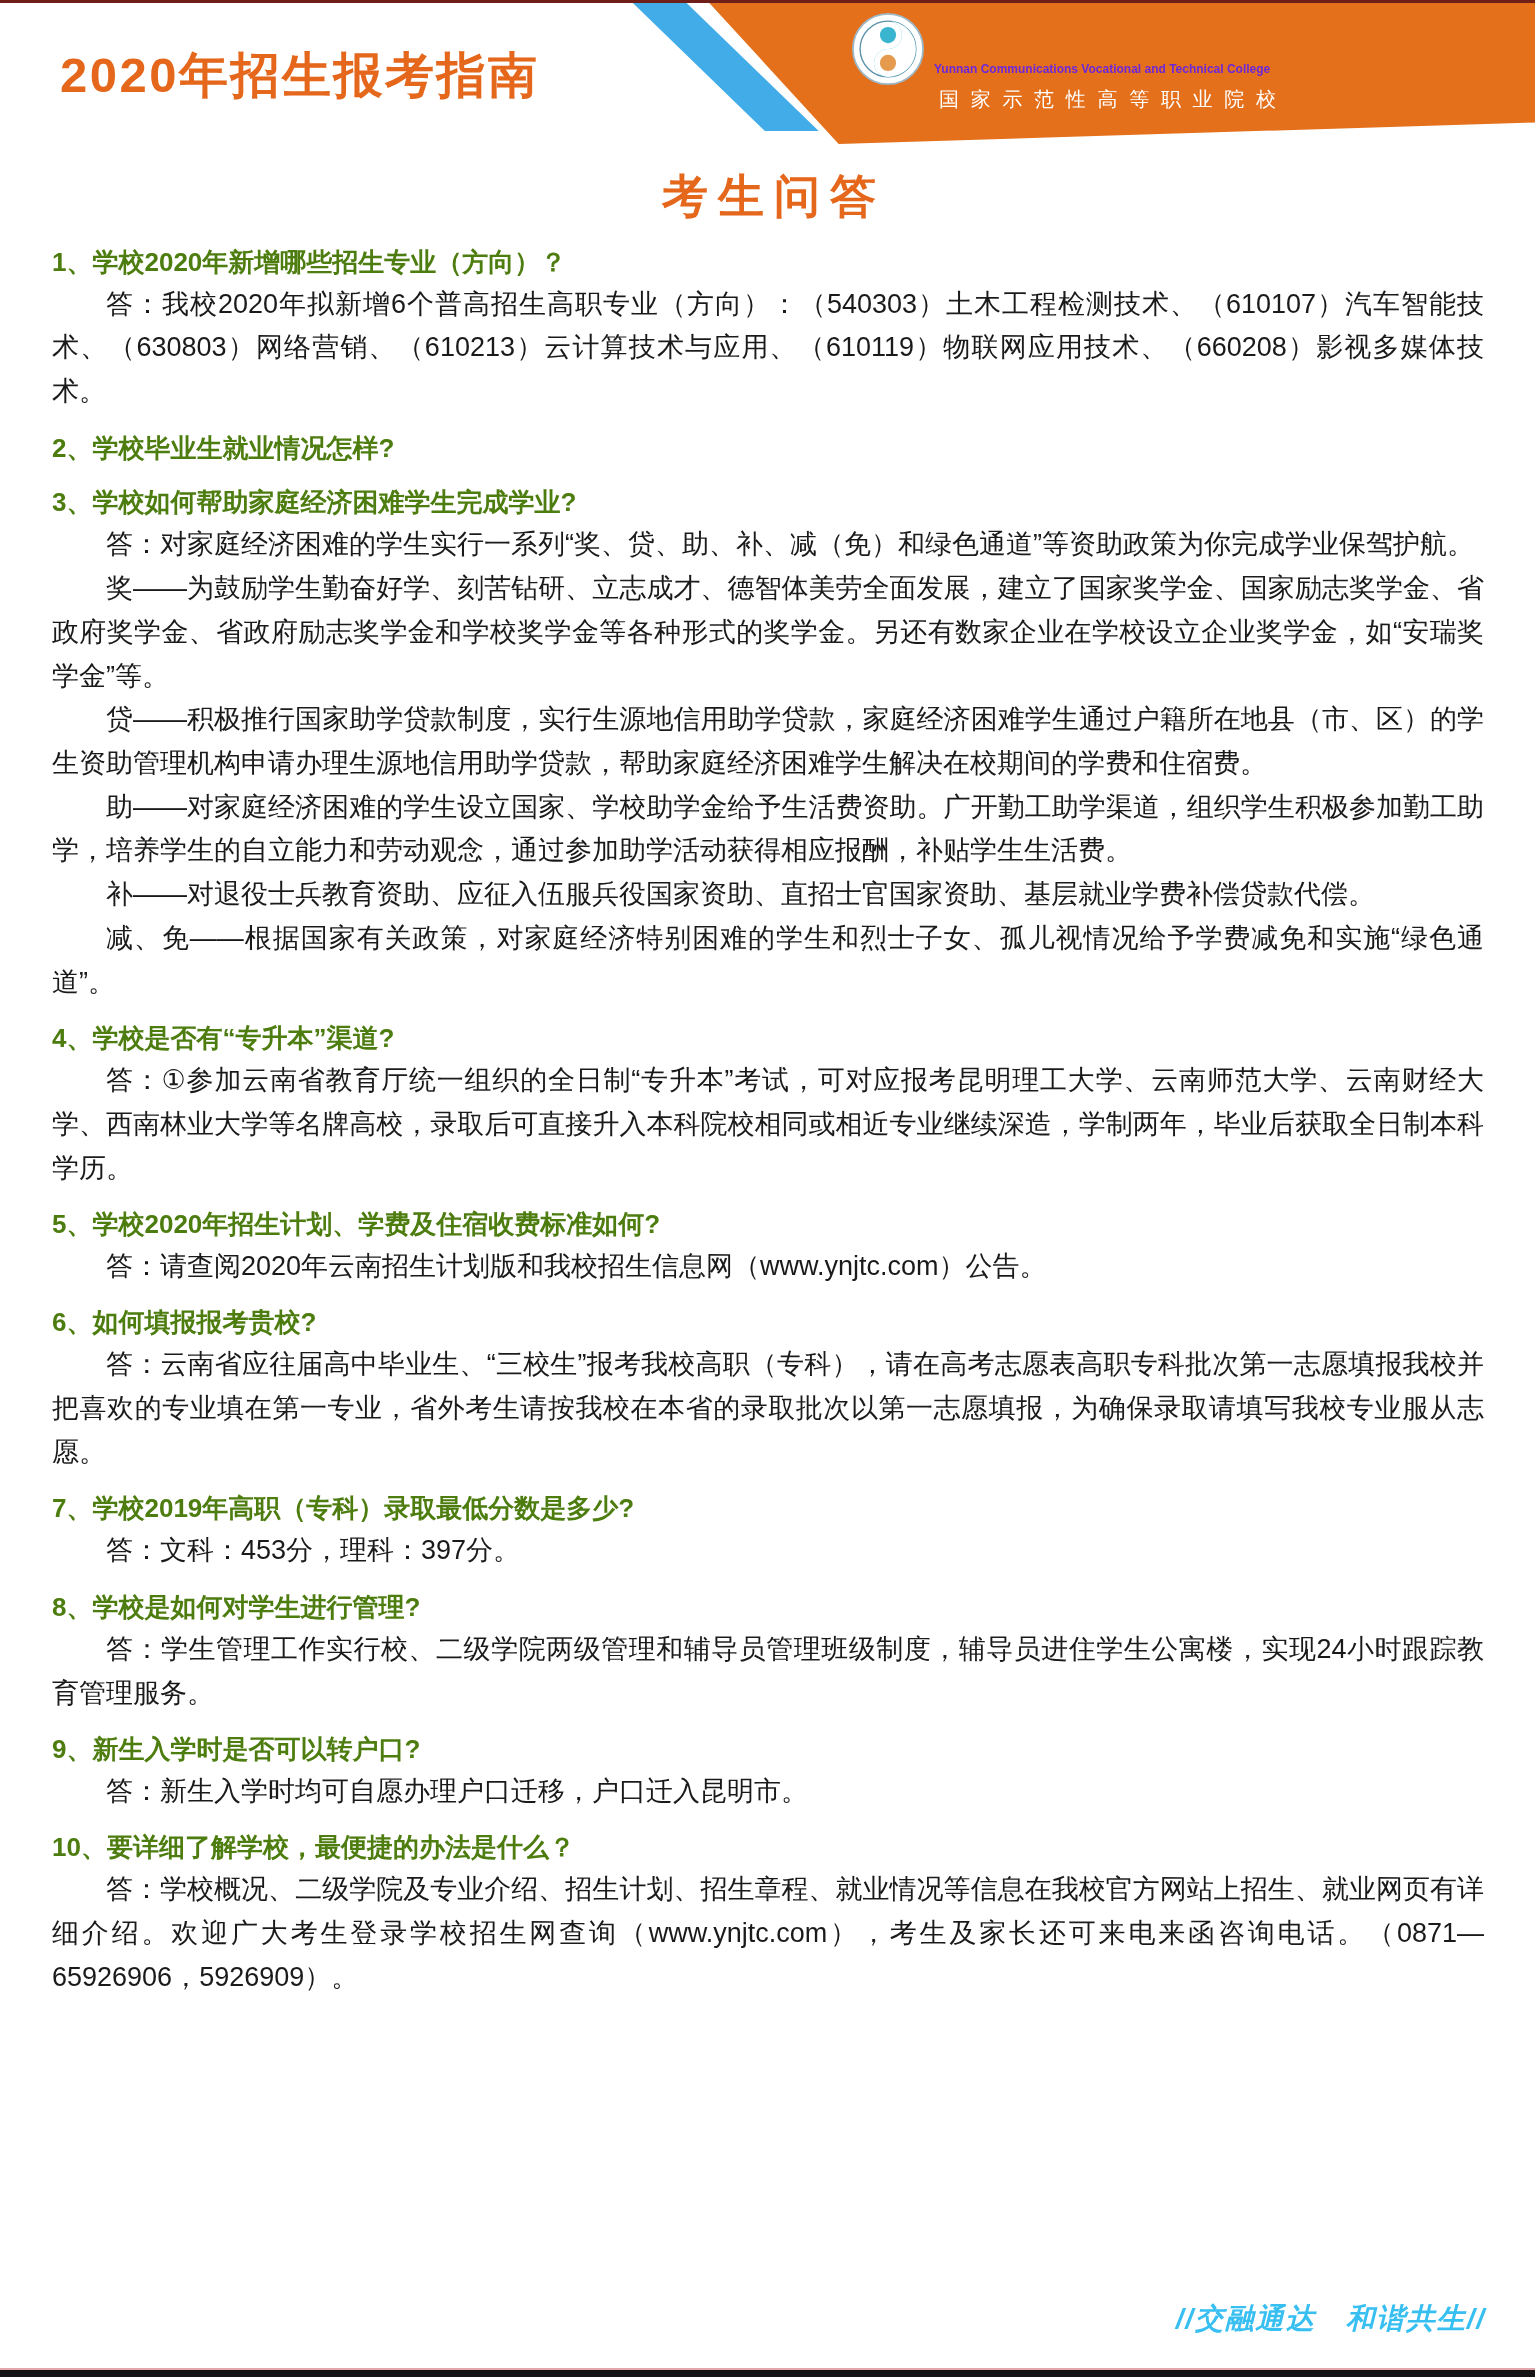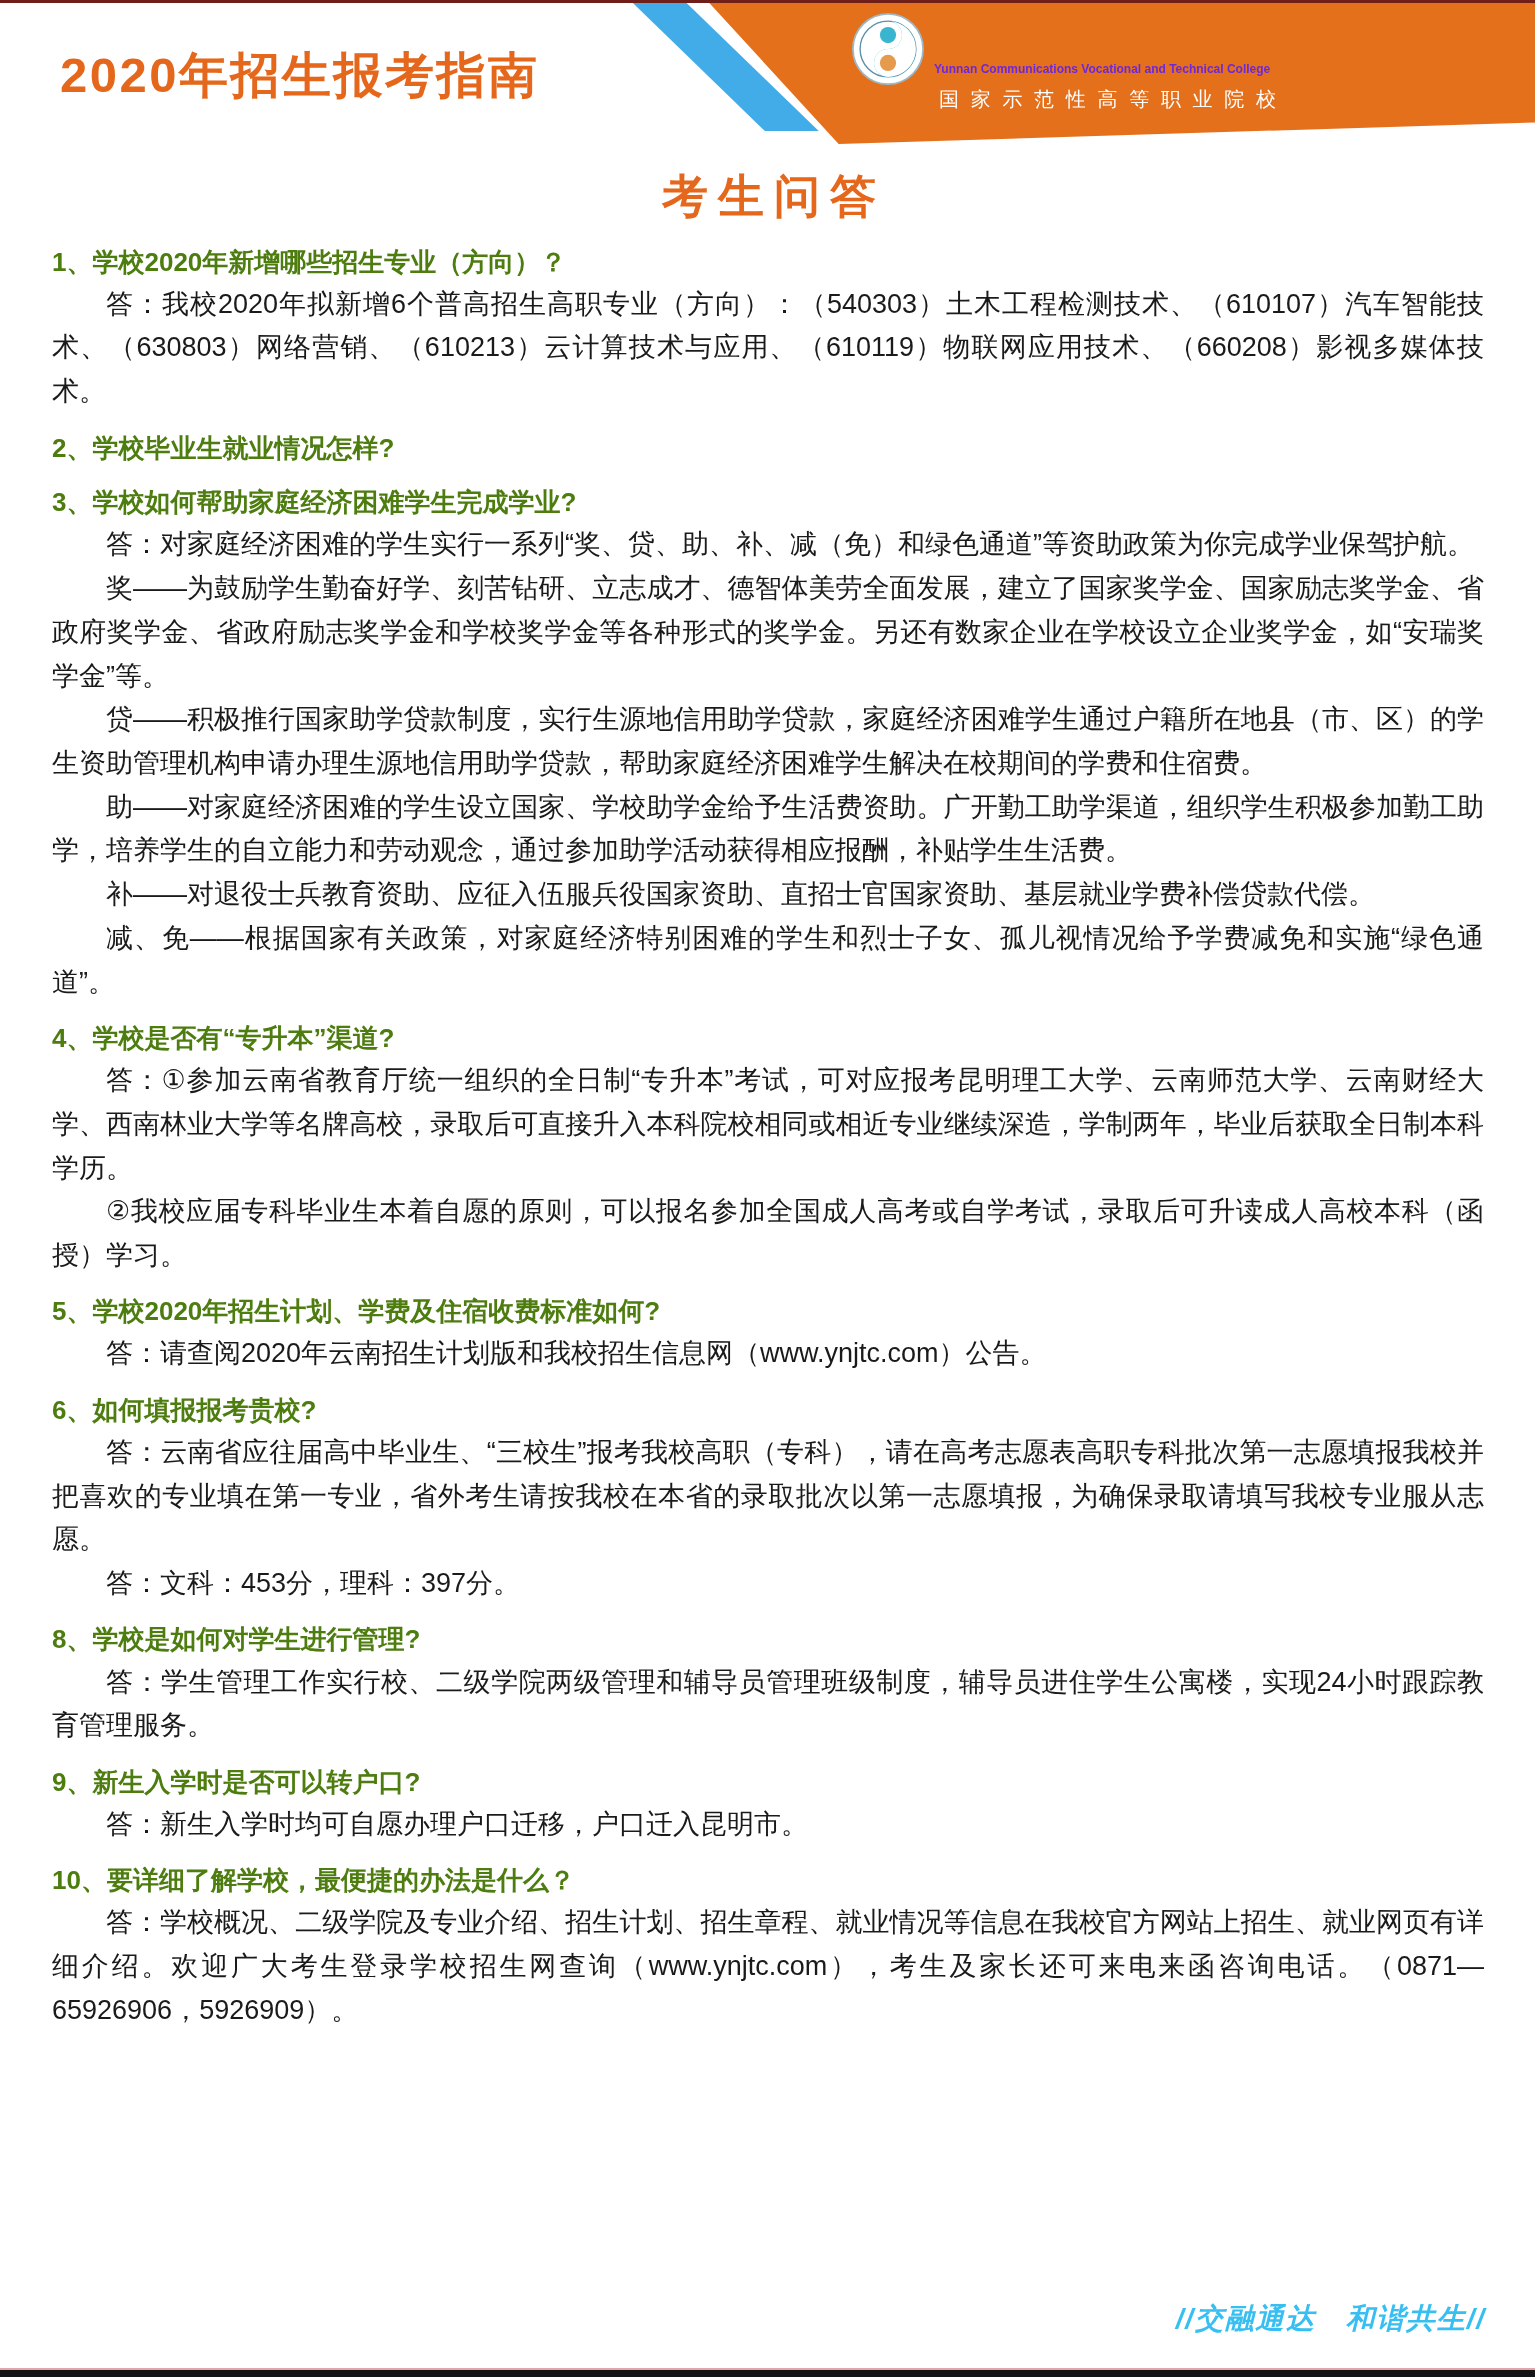--- a/index.html
+++ b/index.html
@@ -117,34 +117,34 @@
     <p class="a">奖——为鼓励学生勤奋好学、刻苦钻研、立志成才、德智体美劳全面发展，建立了国家奖学金、国家励志奖学金、省政府奖学金、省政府励志奖学金和学校奖学金等各种形式的奖学金。另还有数家企业在学校设立企业奖学金，如“安瑞奖学金”等。</p>
     <p class="a">贷——积极推行国家助学贷款制度，实行生源地信用助学贷款，家庭经济困难学生通过户籍所在地县（市、区）的学生资助管理机构申请办理生源地信用助学贷款，帮助家庭经济困难学生解决在校期间的学费和住宿费。</p>
     <p class="a">助——对家庭经济困难的学生设立国家、学校助学金给予生活费资助。广开勤工助学渠道，组织学生积极参加勤工助学，培养学生的自立能力和劳动观念，通过参加助学活动获得相应报酬，补贴学生生活费。</p>
     <p class="a">补——对退役士兵教育资助、应征入伍服兵役国家资助、直招士官国家资助、基层就业学费补偿贷款代偿。</p>
     <p class="a">减、免——根据国家有关政策，对家庭经济特别困难的学生和烈士子女、孤儿视情况给予学费减免和实施“绿色通道”。</p>
   </section>
 
   <section>
     <h2 class="q">4、学校是否有“专升本”渠道?</h2>
     <p class="a">答：①参加云南省教育厅统一组织的全日制“专升本”考试，可对应报考昆明理工大学、云南师范大学、云南财经大学、西南林业大学等名牌高校，录取后可直接升入本科院校相同或相近专业继续深造，学制两年，毕业后获取全日制本科学历。</p>
-    <p class="a">②我校应届专科毕业生本着自愿的原则，可以报名参加全国成人高考或自学考试，录取后可升读成人高校本科（函授）学习。</p>
   </section>
 
   <section>
     <h2 class="q">5、学校2020年招生计划、学费及住宿收费标准如何?</h2>
     <p class="a">答：请查阅2020年云南招生计划版和我校招生信息网（www.ynjtc.com）公告。</p>
   </section>
 
   <section>
     <h2 class="q">6、如何填报报考贵校?</h2>
     <p class="a">答：云南省应往届高中毕业生、“三校生”报考我校高职（专科），请在高考志愿表高职专科批次第一志愿填报我校并把喜欢的专业填在第一专业，省外考生请按我校在本省的录取批次以第一志愿填报，为确保录取请填写我校专业服从志愿。</p>
   </section>
 
   <section>
+    <h2 class="q">7、学校2019年高职（专科）录取最低分数是多少?</h2>
     <p class="a">答：文科：453分，理科：397分。</p>
   </section>
 
   <section>
     <h2 class="q">8、学校是如何对学生进行管理?</h2>
     <p class="a">答：学生管理工作实行校、二级学院两级管理和辅导员管理班级制度，辅导员进住学生公寓楼，实现24小时跟踪教育管理服务。</p>
   </section>
 
   <section>
     <h2 class="q">9、新生入学时是否可以转户口?</h2>

